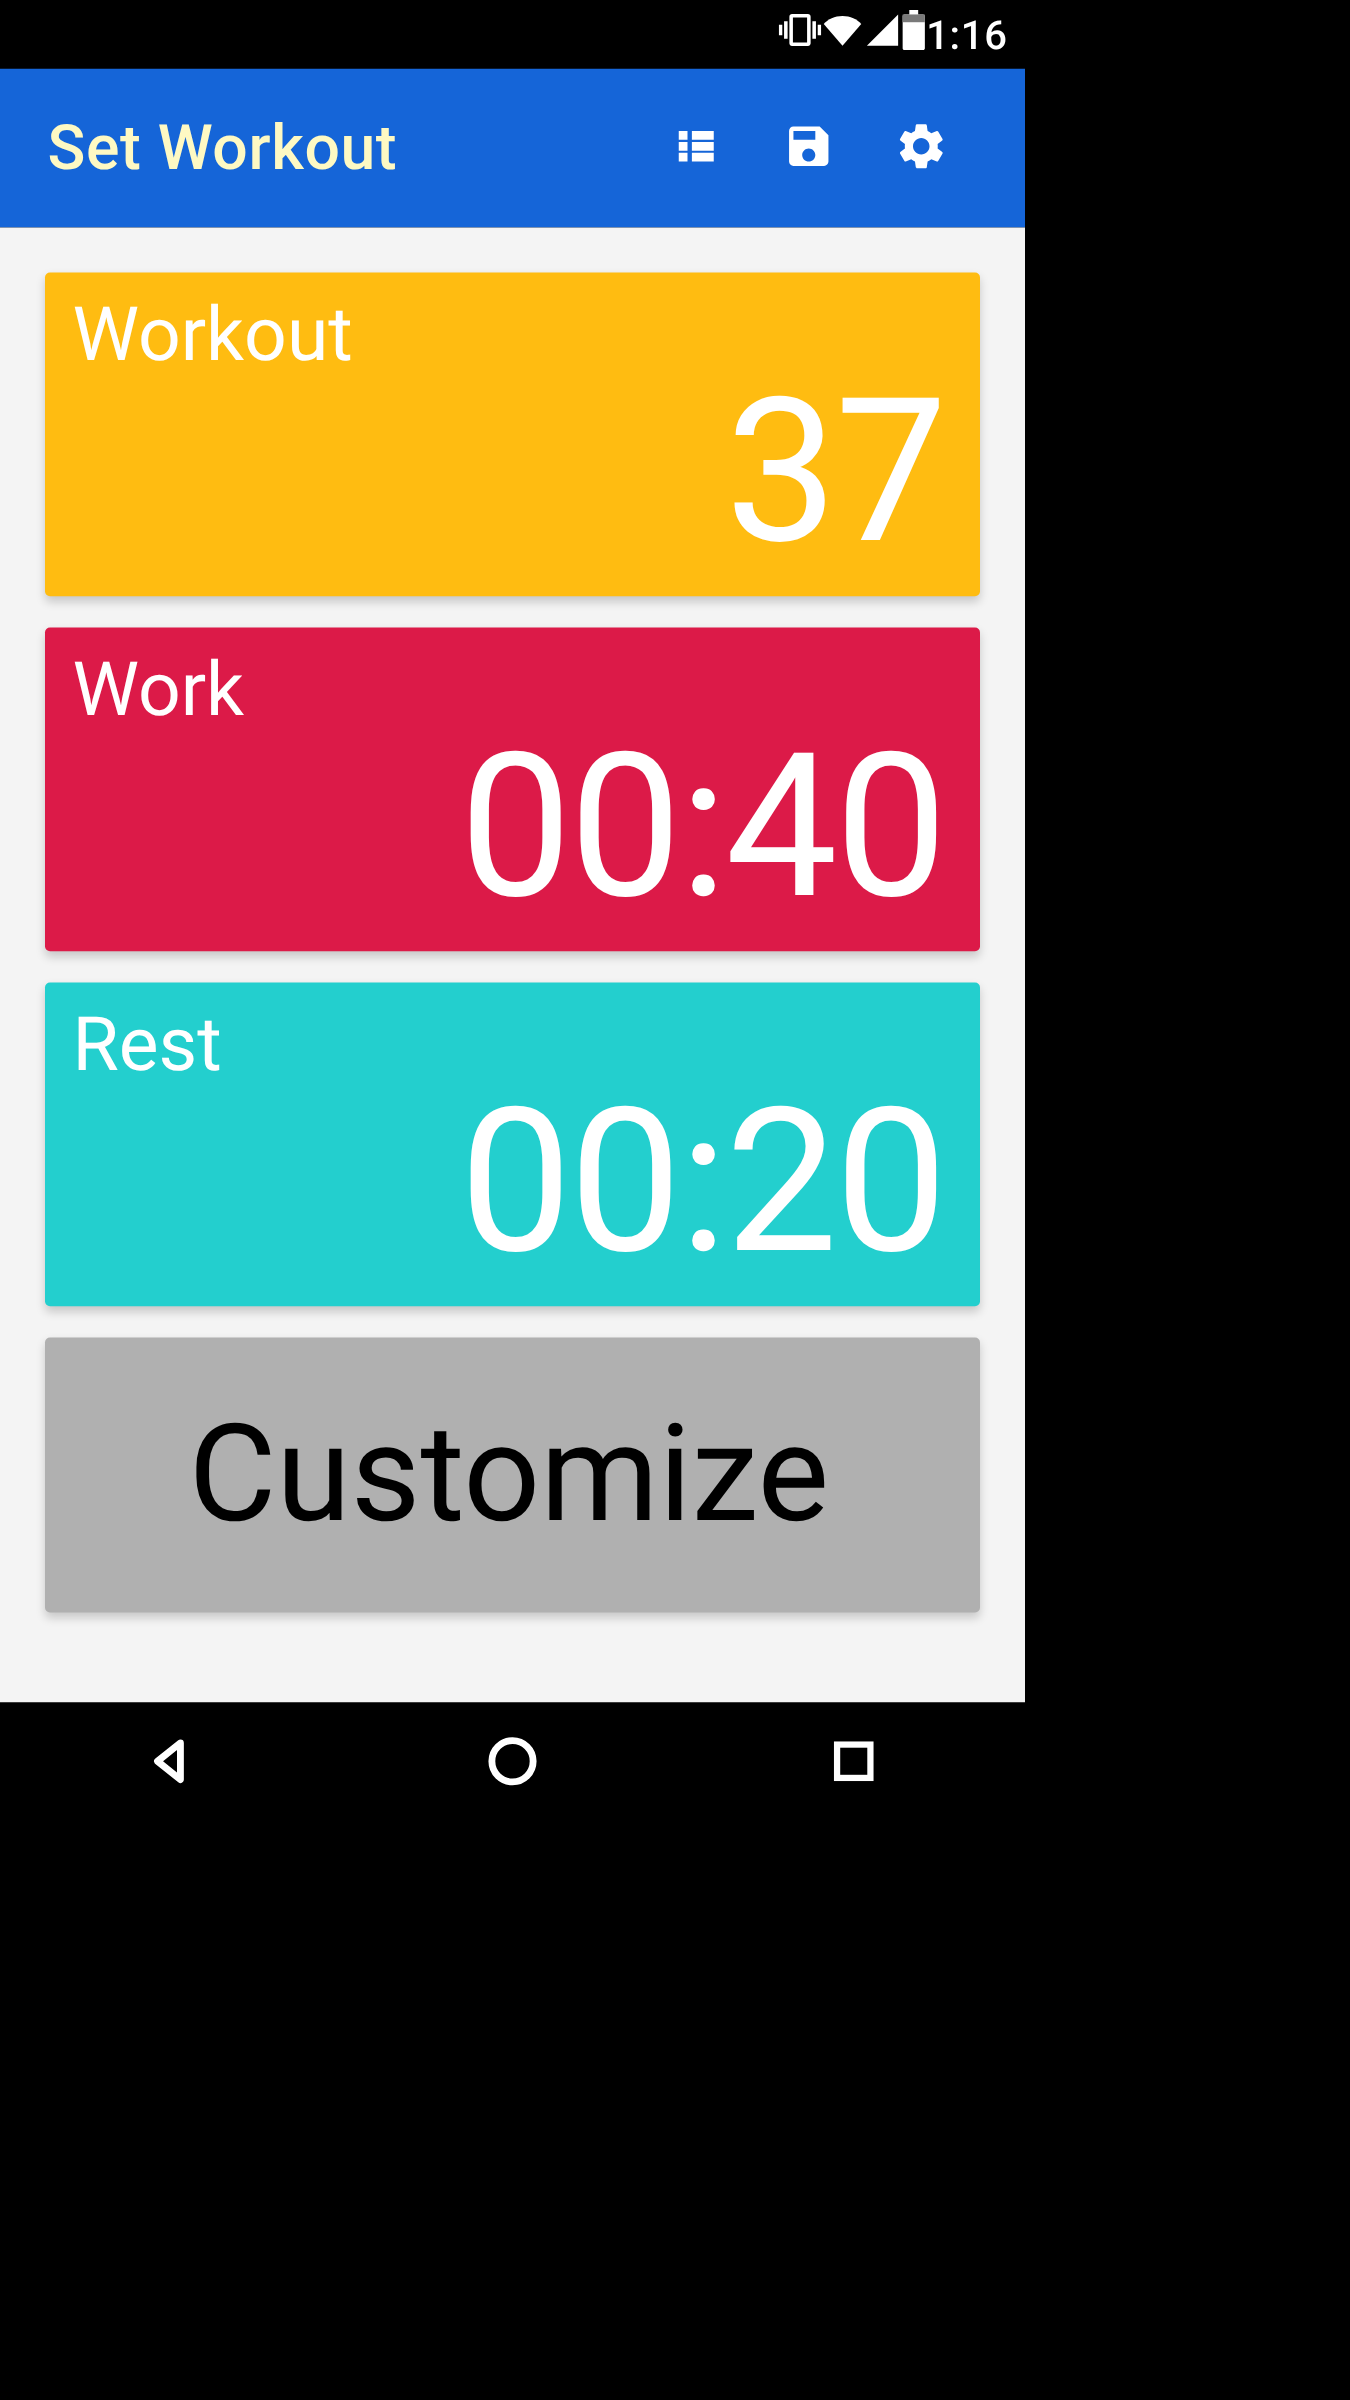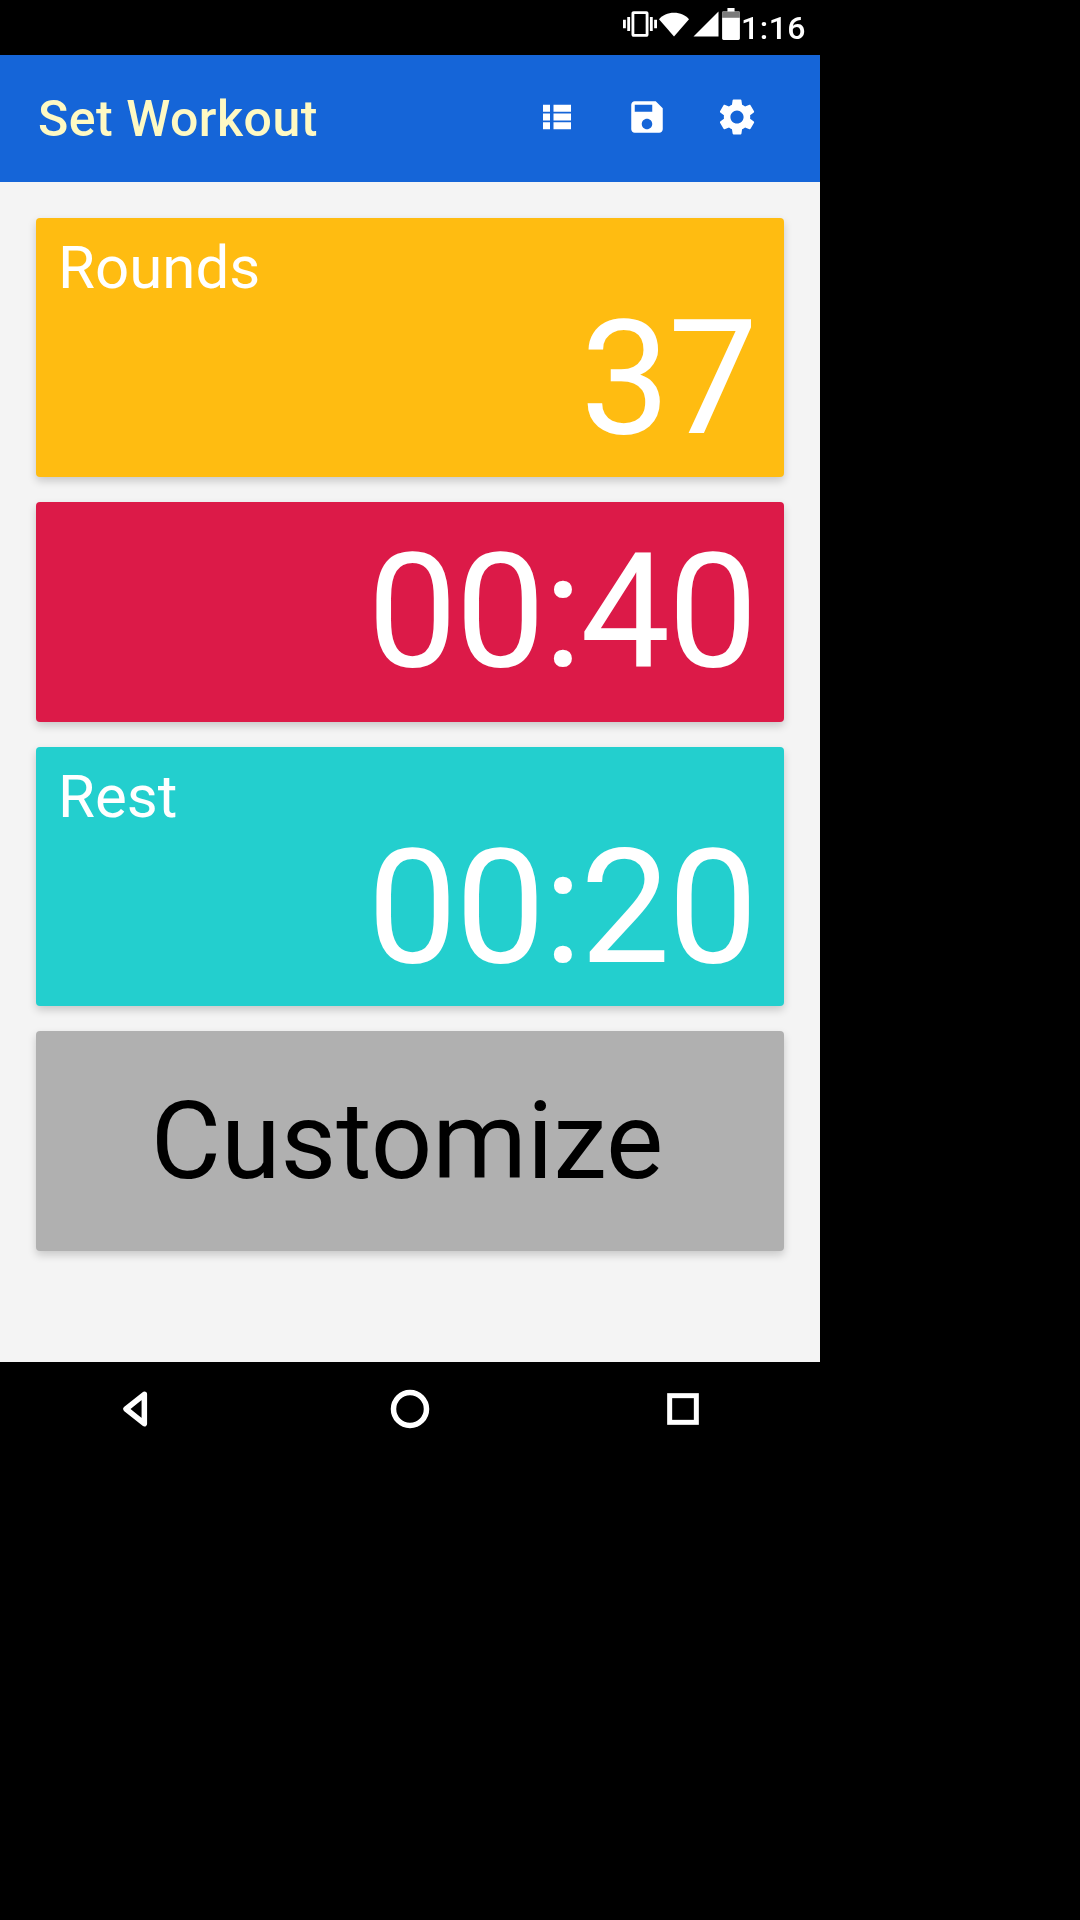--- a/index.html
+++ b/index.html
@@ -186,25 +186,26 @@
       <svg width="44" height="44" viewBox="0 0 24 24">
           <path d="M19.14 12.94c.04-.31.06-.63.06-.94s-.02-.63-.06-.94l2.03-1.58c.18-.14.23-.41.12-.61l-1.92-3.32c-.12-.21-.37-.29-.59-.21l-2.39.96c-.5-.38-1.03-.7-1.62-.94l-.36-2.54c-.04-.24-.24-.42-.48-.42h-3.84c-.24 0-.44.18-.48.42l-.36 2.54c-.59.24-1.13.56-1.62.94l-2.39-.96c-.22-.09-.47 0-.59.21L2.74 8.87c-.12.21-.07.47.12.61l2.03 1.58c-.04.31-.06.63-.06.94s.02.63.06.94l-2.03 1.58c-.18.14-.23.41-.12.61l1.92 3.32c.12.21.37.29.59.21l2.39-.96c.5.38 1.03.7 1.62.94l.36 2.54c.4.24.24.42.48.42h3.84c.24 0 .44-.18.48-.42l.36-2.54c.59-.24 1.13-.56 1.62-.94l2.39.96c.22.09.47 0 .59-.21l1.92-3.32c.12-.21.07-.47-.12-.61l-2.03-1.58zM12 15.6c-1.98 0-3.6-1.62-3.6-3.6s1.62-3.6 3.6-3.6 3.6 1.62 3.6 3.6-1.62 3.6-3.6 3.6z"></path>
         </svg>
     </span>
   </div>
 </div>
 
 <div class="content">
 
   <div class="card rounds">
-    <div class="label">Rounds</div>
+    <div class="label">Workout</div>
     <div class="value">37</div>
   </div>
 
   <div class="card work">
+    <div class="label">Work</div>
     <div class="value">00:40</div>
   </div>
 
   <div class="card rest">
     <div class="label">Rest</div>
     <div class="value">00:20</div>
   </div>
 
   <div class="card customize">
     <div class="big-label">Customize</div>

